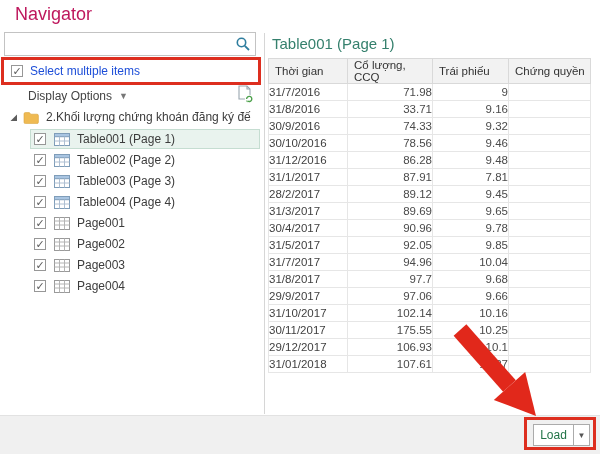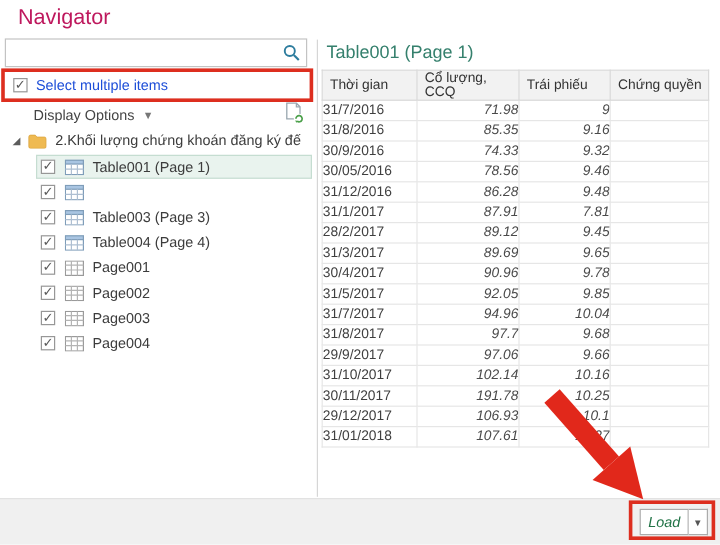--- a/index.html
+++ b/index.html
@@ -63,31 +63,30 @@
     font-size:11.5px;color:#444;
   }
   #preview-table th{
     background:#f2f2f2;border:1px solid #d9d9d9;height:24px;
     text-align:left;padding:0 0 0 6px;font-size:11.5px;color:#333;font-weight:normal;
   }
   #preview-table td{
     border:1px solid #e6e6e6;height:16px;padding:0;overflow:hidden;white-space:nowrap;
   }
   td.c-date{padding-left:6px;color:#3f3f3f;}
-  td.c-num{text-align:right;padding-right:6px;font-style:italic;color:#4a4a4a;}
+  td.c-num{text-align:right;padding-right:6px;color:#4a4a4a;}
 
   
   #footer{left:0;top:415px;width:600px;height:39px;background:#f0f0f0;border-top:1px solid #e2e2e2;box-sizing:border-box;}
   #load-frame{left:524px;top:417px;width:72px;height:33px;}
   #load-group{left:533px;top:424px;height:22px;display:flex;}
   #load-button{
     width:41px;height:22px;box-sizing:border-box;border:1px solid #ababab;background:#fff;
     color:#217346;font-size:12px;display:flex;align-items:center;justify-content:center;
     font-family:"Liberation Sans",sans-serif;
-    font-style:italic;
   }
   #load-caret{
     width:16px;height:22px;box-sizing:border-box;border:1px solid #ababab;border-left:none;
     background:#fff;color:#555;font-size:8px;display:flex;align-items:center;justify-content:center;
   }
 
   #pointer-arrow{left:442px;top:320px;z-index:10;pointer-events:none;}
 </style>
 </head>
 <body>
@@ -143,20 +142,21 @@
       </div>
       <div class="tree-row">
         <span class="cb">✓</span>
         <svg class="icon" width="16" height="13" viewBox="0 0 16 13">
           <rect x="0.5" y="0.5" width="15" height="12" fill="#fff" stroke="#7f9db9"></rect>
           <rect x="0.5" y="0.5" width="15" height="3.2" fill="#a9c5e2" stroke="#7f9db9"></rect>
           <line x1="5.5" y1="3.7" x2="5.5" y2="12.5" stroke="#aebfd2"></line>
           <line x1="10.5" y1="3.7" x2="10.5" y2="12.5" stroke="#aebfd2"></line>
           <line x1="0.5" y1="8" x2="15.5" y2="8" stroke="#aebfd2"></line>
         </svg>
+        <span class="tree-label">Table002 (Page 2)</span>
       </div>
       <div class="tree-row">
         <span class="cb">✓</span>
         <svg class="icon" width="16" height="13" viewBox="0 0 16 13">
           <rect x="0.5" y="0.5" width="15" height="12" fill="#fff" stroke="#7f9db9"></rect>
           <rect x="0.5" y="0.5" width="15" height="3.2" fill="#a9c5e2" stroke="#7f9db9"></rect>
           <line x1="5.5" y1="3.7" x2="5.5" y2="12.5" stroke="#aebfd2"></line>
           <line x1="10.5" y1="3.7" x2="10.5" y2="12.5" stroke="#aebfd2"></line>
           <line x1="0.5" y1="8" x2="15.5" y2="8" stroke="#aebfd2"></line>
         </svg>
@@ -241,32 +241,32 @@
     </thead>
   <tbody id="preview-body">
       <tr>
         <td class="c-date">31/7/2016</td>
         <td class="c-num">71.98</td>
         <td class="c-num">9</td>
         <td class="c-num"></td>
       </tr>
       <tr>
         <td class="c-date">31/8/2016</td>
-        <td class="c-num">85.35</td>
+        <td class="c-num">33.71</td>
         <td class="c-num">9.16</td>
         <td class="c-num"></td>
       </tr>
       <tr>
         <td class="c-date">30/9/2016</td>
         <td class="c-num">74.33</td>
         <td class="c-num">9.32</td>
         <td class="c-num"></td>
       </tr>
       <tr>
-        <td class="c-date">30/05/2016</td>
+        <td class="c-date">30/10/2016</td>
         <td class="c-num">78.56</td>
         <td class="c-num">9.46</td>
         <td class="c-num"></td>
       </tr>
       <tr>
         <td class="c-date">31/12/2016</td>
         <td class="c-num">86.28</td>
         <td class="c-num">9.48</td>
         <td class="c-num"></td>
       </tr>
@@ -319,21 +319,21 @@
         <td class="c-num"></td>
       </tr>
       <tr>
         <td class="c-date">31/10/2017</td>
         <td class="c-num">102.14</td>
         <td class="c-num">10.16</td>
         <td class="c-num"></td>
       </tr>
       <tr>
         <td class="c-date">30/11/2017</td>
-        <td class="c-num">191.78</td>
+        <td class="c-num">175.55</td>
         <td class="c-num">10.25</td>
         <td class="c-num"></td>
       </tr>
       <tr>
         <td class="c-date">29/12/2017</td>
         <td class="c-num">106.93</td>
         <td class="c-num">10.1</td>
         <td class="c-num"></td>
       </tr>
       <tr>

